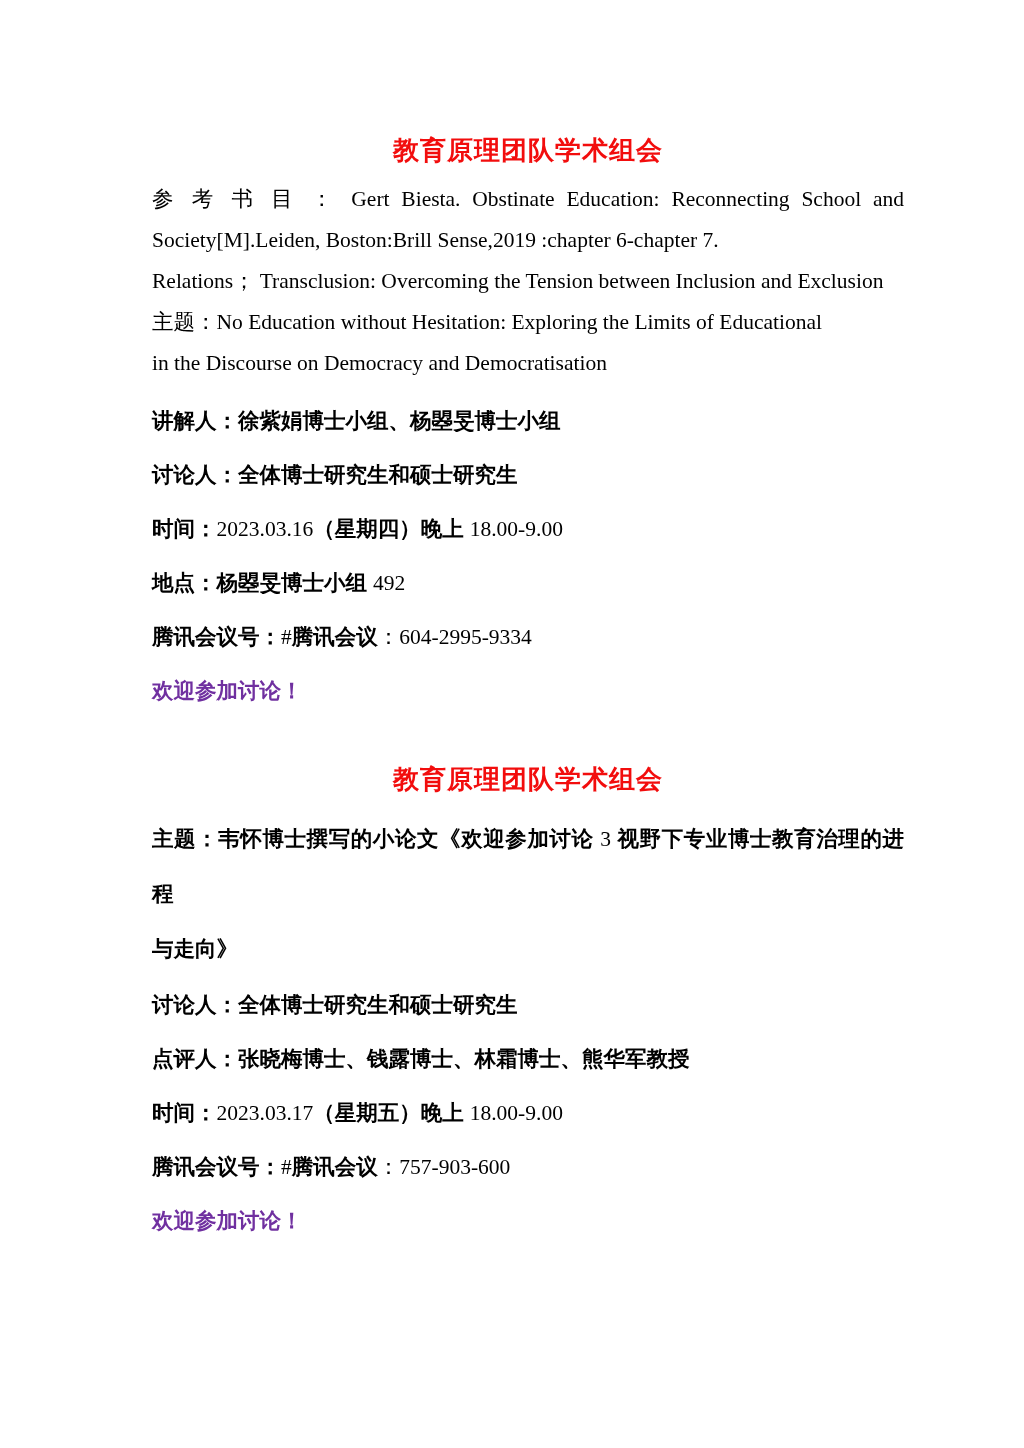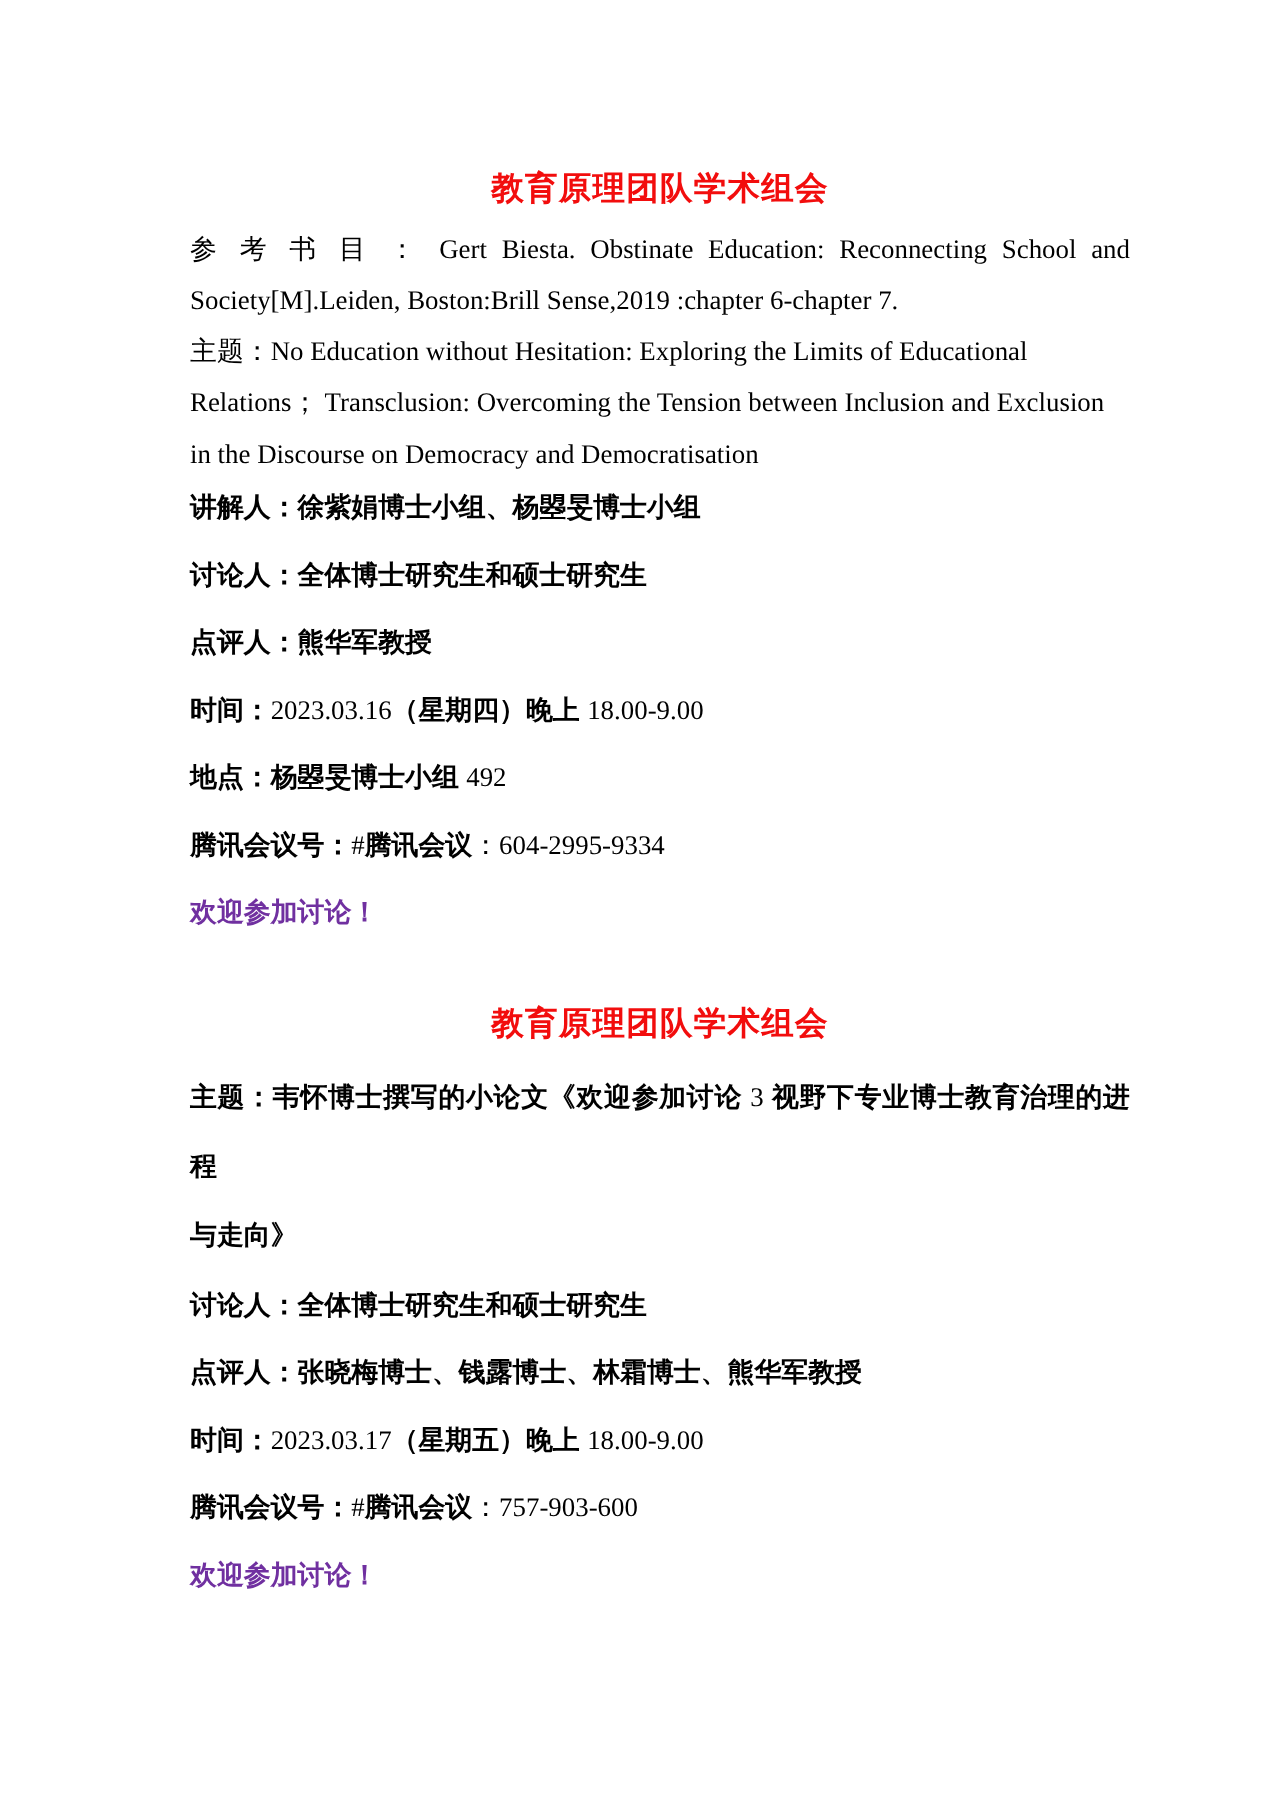--- a/index.html
+++ b/index.html
@@ -47,21 +47,21 @@
     white-space: normal;
     text-align: justify;
     text-align-last: justify;
   }
   .mt12 { margin-top: 12px; }
   
   .s1-item {
     margin: 13px 0 0 0;
     line-height: 41px;
   }
-  .s1-item.first { margin-top: 2px; }
+  .s1-item.first { margin-top: 17px; }
   
   .s2-topic {
     margin: 16px 0 0 0;
     line-height: 55px;
   }
   .s2-item {
     margin: 12px 0 0 0;
     line-height: 42px;
   }
   .s2-item.first { margin-top: 7px; }
@@ -89,30 +89,29 @@
 <div class="page">
 
   <h1 class="sec-title">教育原理团队学术组会</h1>
 
   <div class="para mt12">
     <div class="line j"><span class="song">参 考 书 目 ：</span> <span class="en">Gert Biesta. Obstinate Education: Reconnecting School and</span></div>
     <div class="line"><span class="en">Society[M].Leiden, Boston:Brill Sense,2019 :chapter 6-chapter 7.</span></div>
   </div>
 
   <div class="para">
+    <div class="line"><span class="en">Relations； Transclusion: Overcoming the Tension between Inclusion and Exclusion</span></div>
     <div class="line"><span class="song">主题：</span><span class="en">No Education without Hesitation: Exploring the Limits of Educational</span></div>
-    <div class="line"><span class="en">Relations； Transclusion: Overcoming the Tension between Inclusion and Exclusion</span></div>
     <div class="line"><span class="en">in the Discourse on Democracy and Democratisation</span></div>
   </div>
 
   <p class="para s1-item first"><span class="cn">讲解人：徐紫娟博士小组、杨曌旻博士小组</span></p>
 
   <p class="para s1-item"><span class="cn">讨论人：全体博士研究生和硕士研究生</span></p>
 
-  <p class="para s1-item"><span class="cn">点评人：熊华军教授</span></p>
 
   <p class="para s1-item"><span class="cn">时间：</span><span class="num">2023.03.16</span><span class="cn">（星期四）晚上 </span><span class="num">18.00-9.00</span></p>
 
   <p class="para s1-item"><span class="cn">地点：杨曌旻博士小组 </span><span class="num">492</span></p>
 
   <p class="para s1-item"><span class="cn">腾讯会议号：</span><span class="num">#</span><span class="cn">腾讯会议</span><span class="num">：604-2995-9334</span></p>
 
   <p class="para s1-item"><span class="cn welcome">欢迎参加讨论！</span></p>
 
   <h1 class="sec-title second">教育原理团队学术组会</h1>

